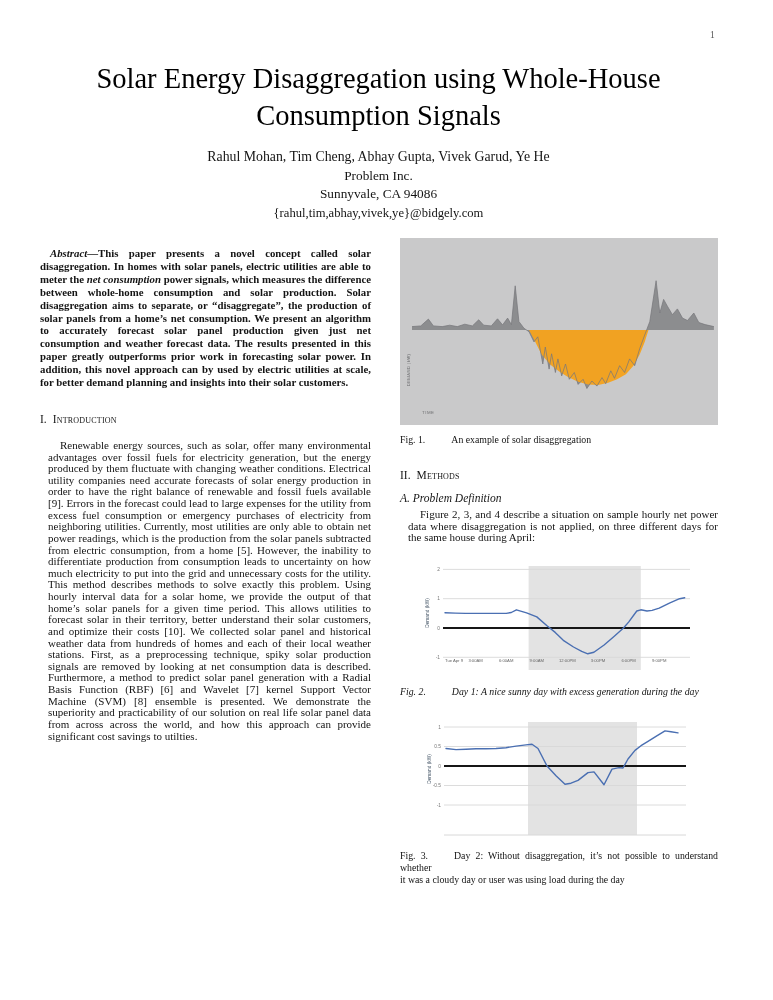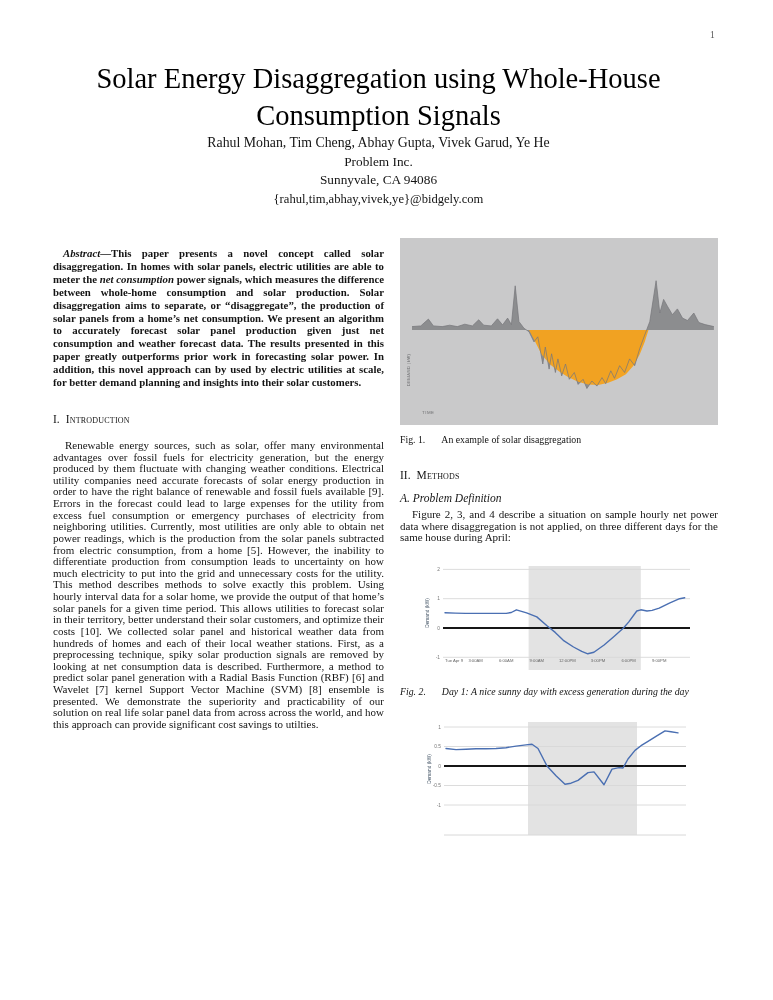--- a/index.html
+++ b/index.html
@@ -1,37 +1,37 @@
 <!DOCTYPE html>
 <html lang="en"><head>
 <meta charset="utf-8">
 <style>
   html,body{margin:0;padding:0;background:#ffffff;}
   .page{position:relative;width:773px;height:1000px;background:#ffffff;overflow:hidden;
         font-family:"Liberation Serif","DejaVu Serif",serif;color:#141414;}
   .pageno{position:absolute;top:30px;left:710px;font-size:9.5px;color:#555;}
   .hdr{position:absolute;top:0;left:0;width:757px;text-align:center;}
   .title{margin-top:60px;font-size:28.5px;line-height:37px;color:#000;}
-  .authors{font-size:13.8px;line-height:18.5px;}
+  .authors{margin-top:14px;font-size:13.8px;line-height:18.5px;}
   .aff{font-size:13.3px;line-height:18.5px;}
   .email{font-size:12.6px;line-height:18.5px;}
-  .colL{position:absolute;left:53px;top:247px;width:331px;}
+  .colL{position:absolute;left:40px;top:247px;width:331px;}
   .colR{position:absolute;left:400px;top:238px;width:318px;}
   p{margin:0;}
   .abs{font-size:10.8px;line-height:12.9px;font-weight:bold;text-align:justify;text-indent:10px;hyphens:auto;}
   .abs .lead{font-style:italic;}
   .abs .term{font-style:italic;}
   .sec{text-align:left;font-size:11.5px;margin-top:24px;margin-bottom:15px;}
   .sc{font-variant:small-caps;margin-left:6px;letter-spacing:0.2px;}
-  .body{font-size:11px;line-height:11.62px;text-align:justify;text-indent:12px;hyphens:auto;}
+  .body{font-size:11px;line-height:11.62px;text-align:justify;text-indent:12px;hyphens:auto;margin-left:8px;}
   .sub{font-style:italic;font-size:11.5px;margin-top:11px;}
   .mpara{margin-top:5px;}
   .figbox{width:318px;height:187px;}
   .caption{font-size:9.8px;color:#111;}
-  .cap-label{margin-right:16px;}
+  .cap-label{margin-right:26px;}
   .cap1{margin-top:9px;}
   .sec2{margin-bottom:0;}
   .fig2box{margin-top:22px;margin-left:22px;width:272px;height:105px;}
   .cap2{margin-top:15px;white-space:nowrap;font-style:italic;}
   .fig3box{margin-top:17px;margin-left:26px;width:266px;height:126px;}
   .cap3{margin-top:10px;line-height:12.2px;}
   .cap3l1{display:block;text-align:justify;text-align-last:justify;}
   .cap3l2{display:block;}
   svg{display:block;}
 </style>
@@ -111,14 +111,18 @@
           <text x="15" y="53.7" font-size="4.8" fill="#777" text-anchor="end" font-family="&quot;Liberation Sans&quot;,sans-serif">0</text>
           <line x1="18" y1="71.5" x2="260" y2="71.5" stroke="#d8d8d8" stroke-width="0.9"></line>
           <text x="15" y="73.2" font-size="4.8" fill="#777" text-anchor="end" font-family="&quot;Liberation Sans&quot;,sans-serif">-0.5</text>
           <line x1="18" y1="91.0" x2="260" y2="91.0" stroke="#d8d8d8" stroke-width="0.9"></line>
           <text x="15" y="92.7" font-size="4.8" fill="#777" text-anchor="end" font-family="&quot;Liberation Sans&quot;,sans-serif">-1</text>
           <line x1="18" y1="121" x2="260" y2="121" stroke="#d8d8d8" stroke-width="1"></line>
           <polyline points="20.0,34.5 30.0,35.6 40.0,35.2 50.0,34.8 60.0,34.8 70.0,34.5 80.0,33.7 90.0,32.1 100.0,30.9 106.0,30.2 112.0,34.5 121.0,52.0 130.0,61.8 139.0,70.3 145.0,69.2 152.0,66.4 162.0,58.6 168.0,57.9 178.0,70.7 186.0,55.1 193.0,53.6 197.0,54.0 202.0,45.0 209.0,36.4 215.0,31.7 222.0,27.4 230.0,22.4 239.0,16.9 245.0,17.7 252.0,18.9" fill="none" stroke="#4a6fb2" stroke-width="1.4" stroke-linejoin="round" stroke-linecap="round"></polyline>
           <text x="5" y="55" font-size="4.8" fill="#445566" text-anchor="middle" font-family="&quot;Liberation Sans&quot;,sans-serif" transform="rotate(-90 5 55)">Demand (kW)</text>
         </svg>
       </div>
+    <div class="caption cap3">
+      <span class="cap3l1"><span class="cap-label">Fig. 3.</span><span>Day 2: Without disaggregation, it’s not possible to understand whether</span></span>
+      <span class="cap3l2">it was a cloudy day or user was using load during the day</span>
+    </div>
   </div>
 </div>
 
 </body></html>

